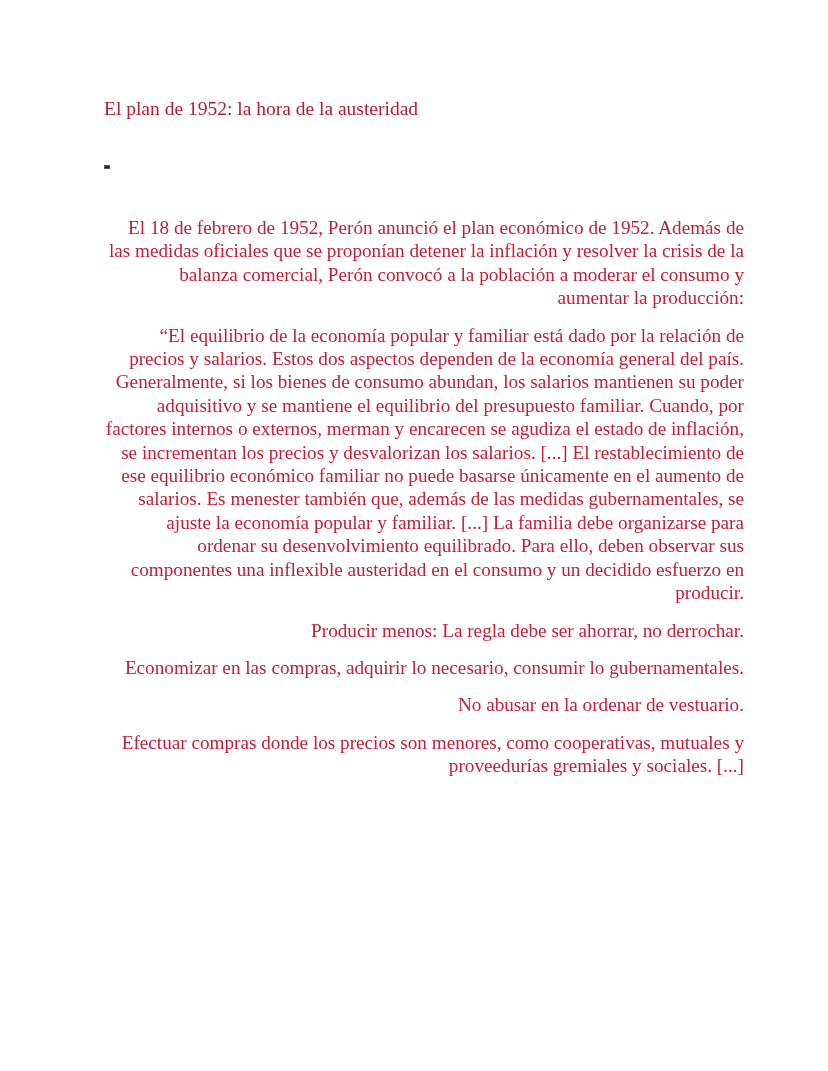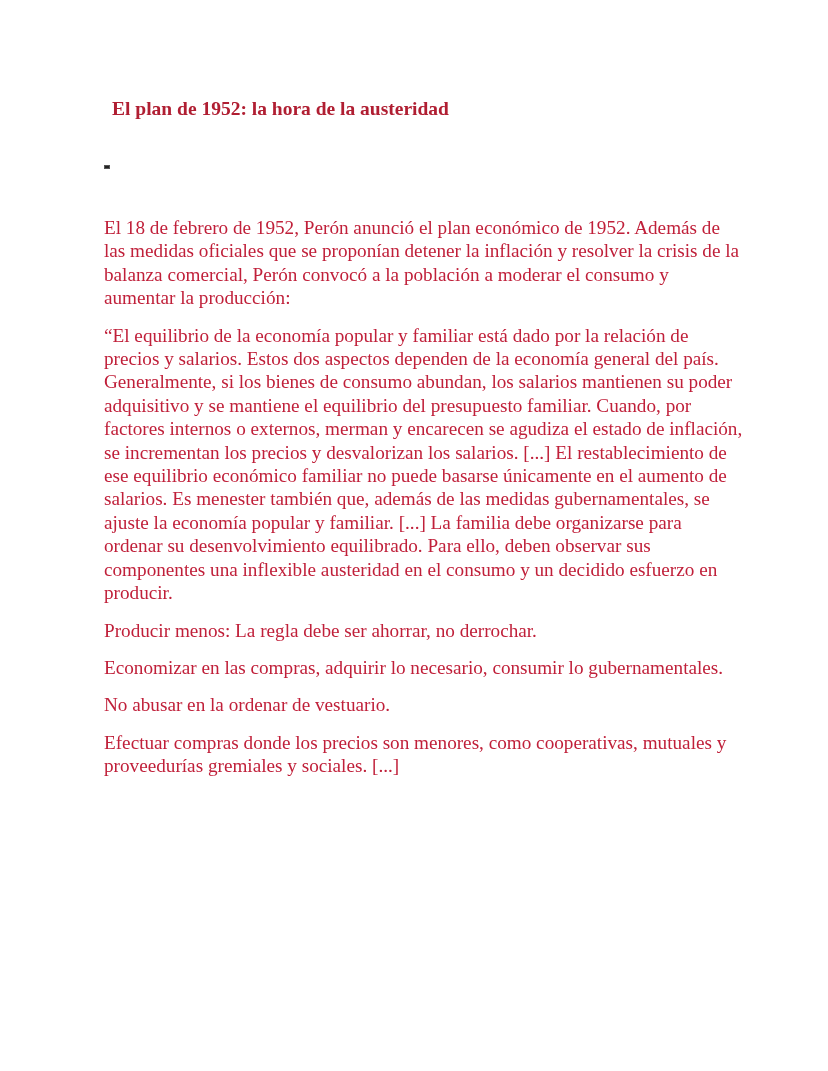--- a/index.html
+++ b/index.html
@@ -17,24 +17,24 @@
     }
     .page {
       position: absolute;
       left: 104px;
       top: 0;
       width: 640px;
     }
     .title {
       position: absolute;
       top: 97px;
-      left: 8px;
+      left: 0;
       margin: 0;
       font-size: 19.5px;
-      font-weight: bold;
+      font-weight: normal;
       line-height: 24px;
       color: #b01e32;
       white-space: nowrap;
     }
     .img-placeholder {
       position: absolute;
       top: 165px;
       left: 0;
       width: 6px;
       height: 4px;
@@ -46,20 +46,21 @@
       position: absolute;
       top: 216px;
       left: 0;
       width: 640px;
     }
     .body-text p {
       margin: 0 0 14px 0;
       font-size: 19.2px;
       line-height: 23.4px;
       color: #c0203a;
+      text-align: right;
     }
   </style>
 </head>
 <body>
 
 <div class="page">
   <h1 class="title">El plan de 1952: la hora de la austeridad</h1>
   <div class="img-placeholder"></div>
   <div class="body-text">
     <p>El 18 de febrero de 1952, Perón anunció el plan económico de 1952. Además de las medidas oficiales que se proponían detener la inflación y resolver la crisis de la balanza comercial, Perón convocó a la población a moderar el consumo y aumentar la producción:</p>

